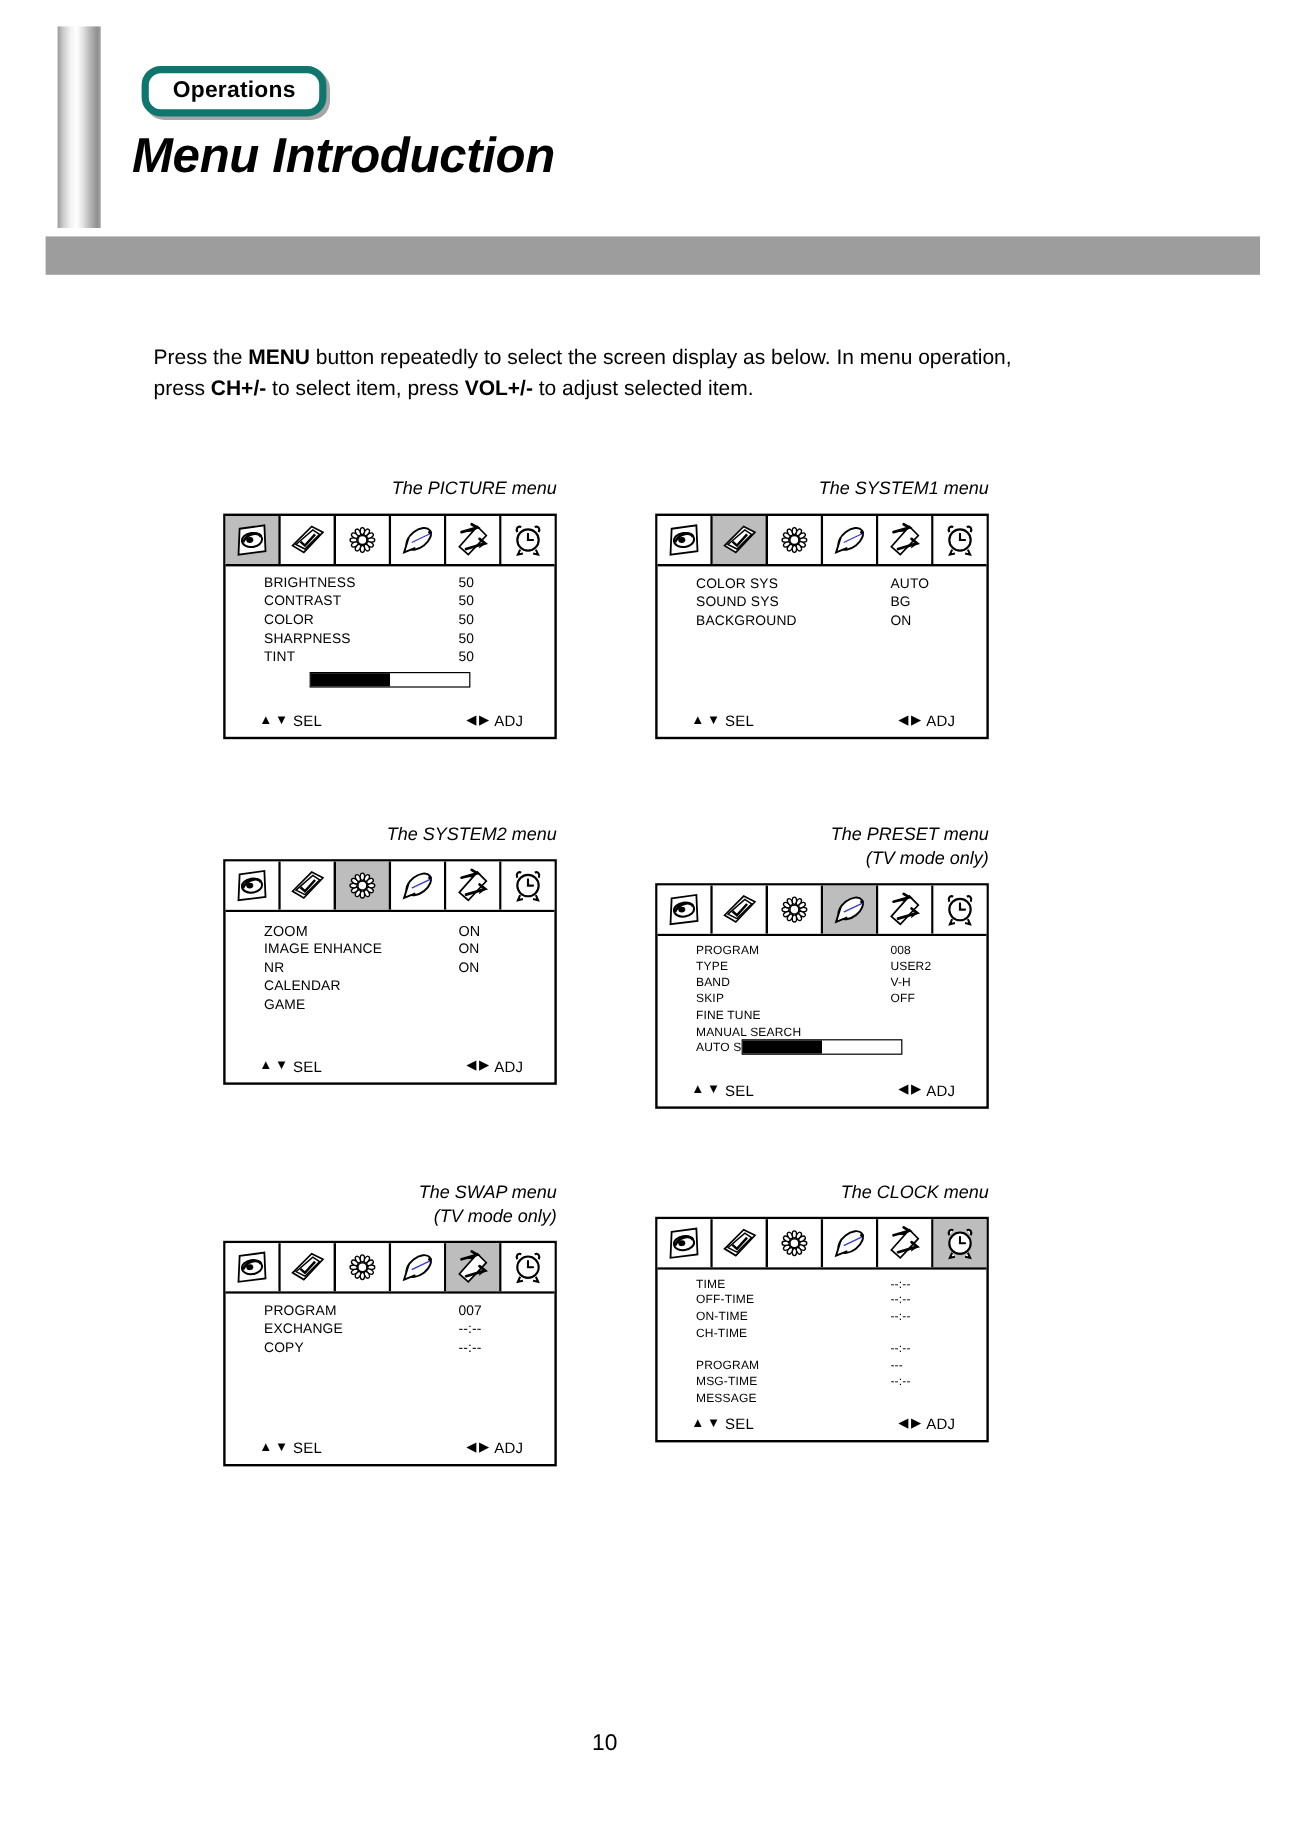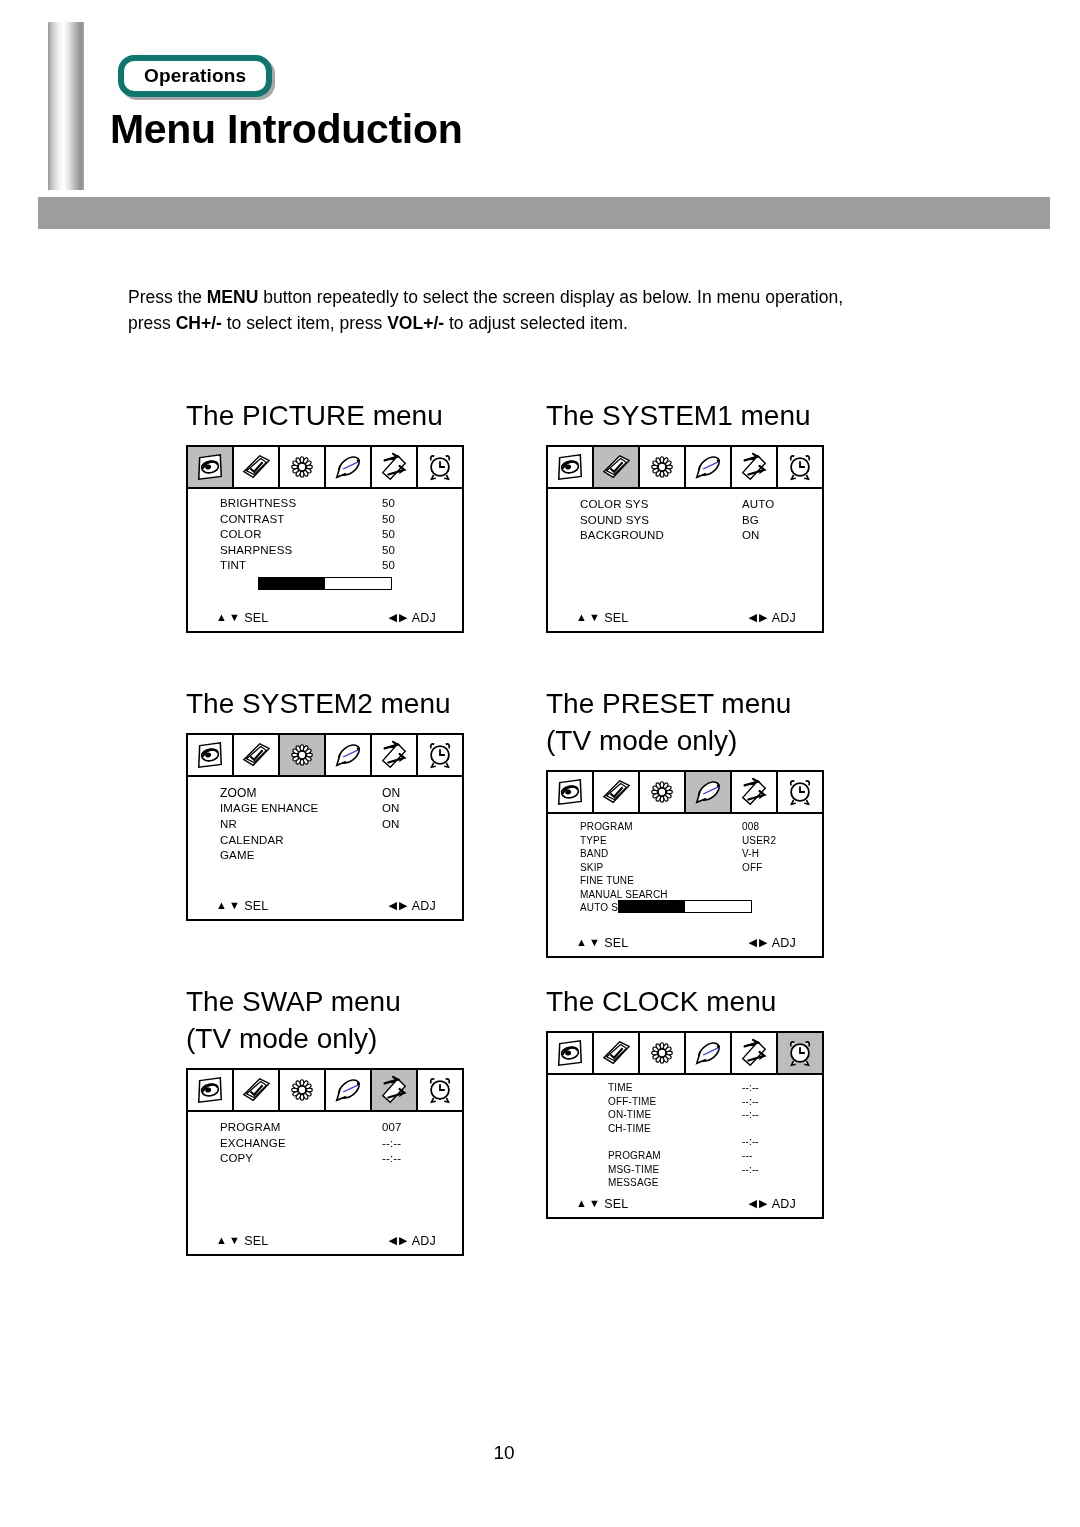--- a/index.html
+++ b/index.html
@@ -65,20 +65,21 @@
   }
 
   .page-title {
     position: absolute;
     left: 110px;
     top: 108px;
     font-size: 41px;
     font-weight: bold;
     letter-spacing: -0.3px;
     line-height: 1.05;
+    font-style: italic;
   }
 
   .intro {
     position: absolute;
     left: 128px;
     top: 266px;
     width: 760px;
     font-size: 17.5px;
     line-height: 1.52;
   }
@@ -92,25 +93,26 @@
     text-align: center;
     font-size: 19px;
   }
 
   
   .figure {
     position: absolute;
     width: 278px;
   }
   .fig-caption {
-    text-align: left;
-    font-size: 28px;
+    text-align: right;
+    font-size: 15px;
     line-height: 1.32;
     margin-bottom: 10px;
     white-space: pre-line;
+    font-style: italic;
   }
 
   .osd {
     border: 2px solid #000000;
     background: #ffffff;
     box-sizing: border-box;
   }
 
   .osd-iconbar {
     display: flex;
@@ -775,21 +777,21 @@
               <svg width="30" height="30" viewBox="0 0 32 32">
       <circle cx="16" cy="16" r="9.5" fill="#fff" stroke="#000" stroke-width="1.9"></circle>
       <path d="M16 10.5 L16 16 L20.5 16" fill="none" stroke="#000" stroke-width="1.9" stroke-linecap="round"></path>
       <path d="M6.5 9 C5 6, 7 3, 10 4.5" fill="#fff" stroke="#000" stroke-width="1.9"></path>
       <path d="M25.5 9 C27 6, 25 3, 22 4.5" fill="#fff" stroke="#000" stroke-width="1.9"></path>
       <path d="M9 24.5 L7 29 L11.5 28" fill="#fff" stroke="#000" stroke-width="1.8"></path>
       <path d="M23 24.5 L25 29 L20.5 28" fill="#fff" stroke="#000" stroke-width="1.8"></path>
     </svg>
             </div>
           </div>
-          <div class="osd-body" style="height: 142px; padding-left: 28px;">
+          <div class="osd-body" style="height: 142px;">
             <div class="osd-rows" style="padding-top: 6px;">
               <div class="osd-row" style="font-size: 10px;">
                 <span class="lbl">TIME</span>
                 <span class="val">--:--</span>
               </div>
               <div class="osd-row" style="font-size: 10px;">
                 <span class="lbl">OFF-TIME</span>
                 <span class="val">--:--</span>
               </div>
               <div class="osd-row" style="font-size: 10px;">

